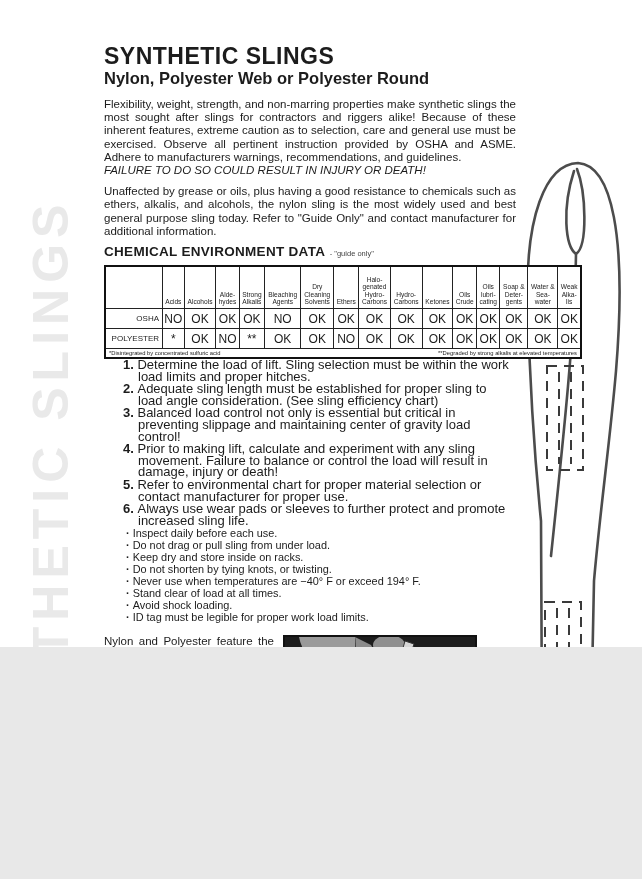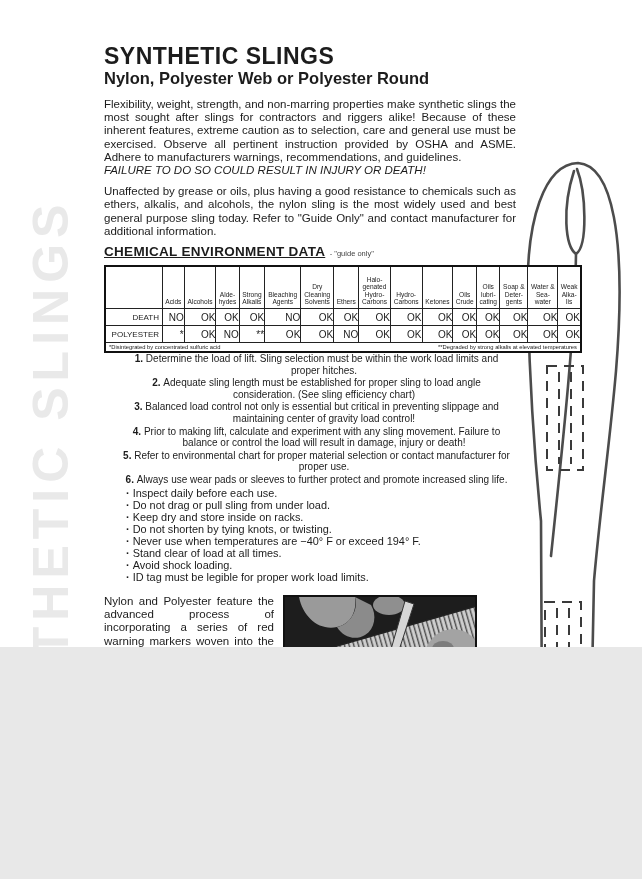--- a/index.html
+++ b/index.html
@@ -16,36 +16,36 @@
 
   .content{position:absolute;left:104px;top:44px;width:412px;z-index:2;}
   h1{font-size:23px;line-height:24px;margin:0;font-weight:800;letter-spacing:.5px;}
   h2{font-size:16.5px;line-height:19px;margin:1px 0 10px 0;font-weight:800;}
   .body{font-size:11.5px;line-height:13.2px;margin:0;}
   .just{text-align:justify;}
   .warning{font-style:italic;margin:0 0 8px 0;}
   .p2{}
 
   .chem-heading{margin:4px 0 5px 0;}
-  .h3{font-size:13.5px;font-weight:800;letter-spacing:.3px;text-decoration:underline;}
+  .h3{font-size:13.5px;font-weight:800;letter-spacing:.3px;}
   .note{font-size:7.5px;color:#444;}
 
   table.chem{border-collapse:collapse;width:478px;background:#fff;position:relative;
              table-layout:auto;border:2px solid #111;}
   table.chem th,table.chem td{border:1px solid #222;}
   th.corner{width:54px;}
   th.col-h{font-weight:400;font-size:6.6px;line-height:7.2px;text-align:center;
            vertical-align:bottom;padding:2px 1px 3px 1px;white-space:pre-line;height:36px;}
   th.row-h{font-weight:400;font-size:8px;text-align:right;padding:2px 3px 2px 1px;}
-  td.val{font-size:10px;text-align:right;padding:2.5px 0;}
+  td.val{font-size:12px;text-align:center;padding:2.5px 0;}
   td.foot{border:none;border-top:1px solid #222;padding:1px 3px;}
   .footwrap{display:flex;justify-content:space-between;font-size:5.8px;color:#222;}
 
   .sec{margin:9px 0 2px 0;}
-  ol.sel{margin:0 0 0 8px;padding:0;counter-reset:n;list-style:none;font-size:10px;line-height:11.6px;width:398px;text-align:center;}
+  ol.sel{margin:0 0 0 8px;padding:0;counter-reset:n;list-style:none;font-size:13px;line-height:11.6px;width:398px;}
   ol.sel li{counter-increment:n;padding-left:26px;text-indent:-15px;margin:0 0 1px 0;}
   ol.sel li::before{content:counter(n) ". ";font-weight:700;}
   ul.care{margin:1px 0 0 22px;padding:0;list-style:none;font-size:10.9px;line-height:12px;}
   ul.care li{padding-left:8px;text-indent:-8px;}
   ul.care li::before{content:"\00B7  ";font-weight:700;}
 
   .bottom-row{display:flex;margin-top:12px;gap:9px;align-items:flex-start;}
   .caption{width:170px;line-height:13.4px;}
   .photo{width:190px;height:128px;border:2px solid #111;flex:0 0 auto;}
   .photo svg{display:block;}
@@ -128,21 +128,21 @@
             <th class="col-h">Water &amp;
 Sea-
 water</th>
             <th class="col-h">Weak
 Alka-
 lis</th>
           </tr>
       </thead>
       <tbody>
           <tr>
-            <th class="row-h">DEATH</th>
+            <th class="row-h">OSHA</th>
             <td class="val">NO</td>
             <td class="val">OK</td>
             <td class="val">OK</td>
             <td class="val">OK</td>
             <td class="val">NO</td>
             <td class="val">OK</td>
             <td class="val">OK</td>
             <td class="val">OK</td>
             <td class="val">OK</td>
             <td class="val">OK</td>

